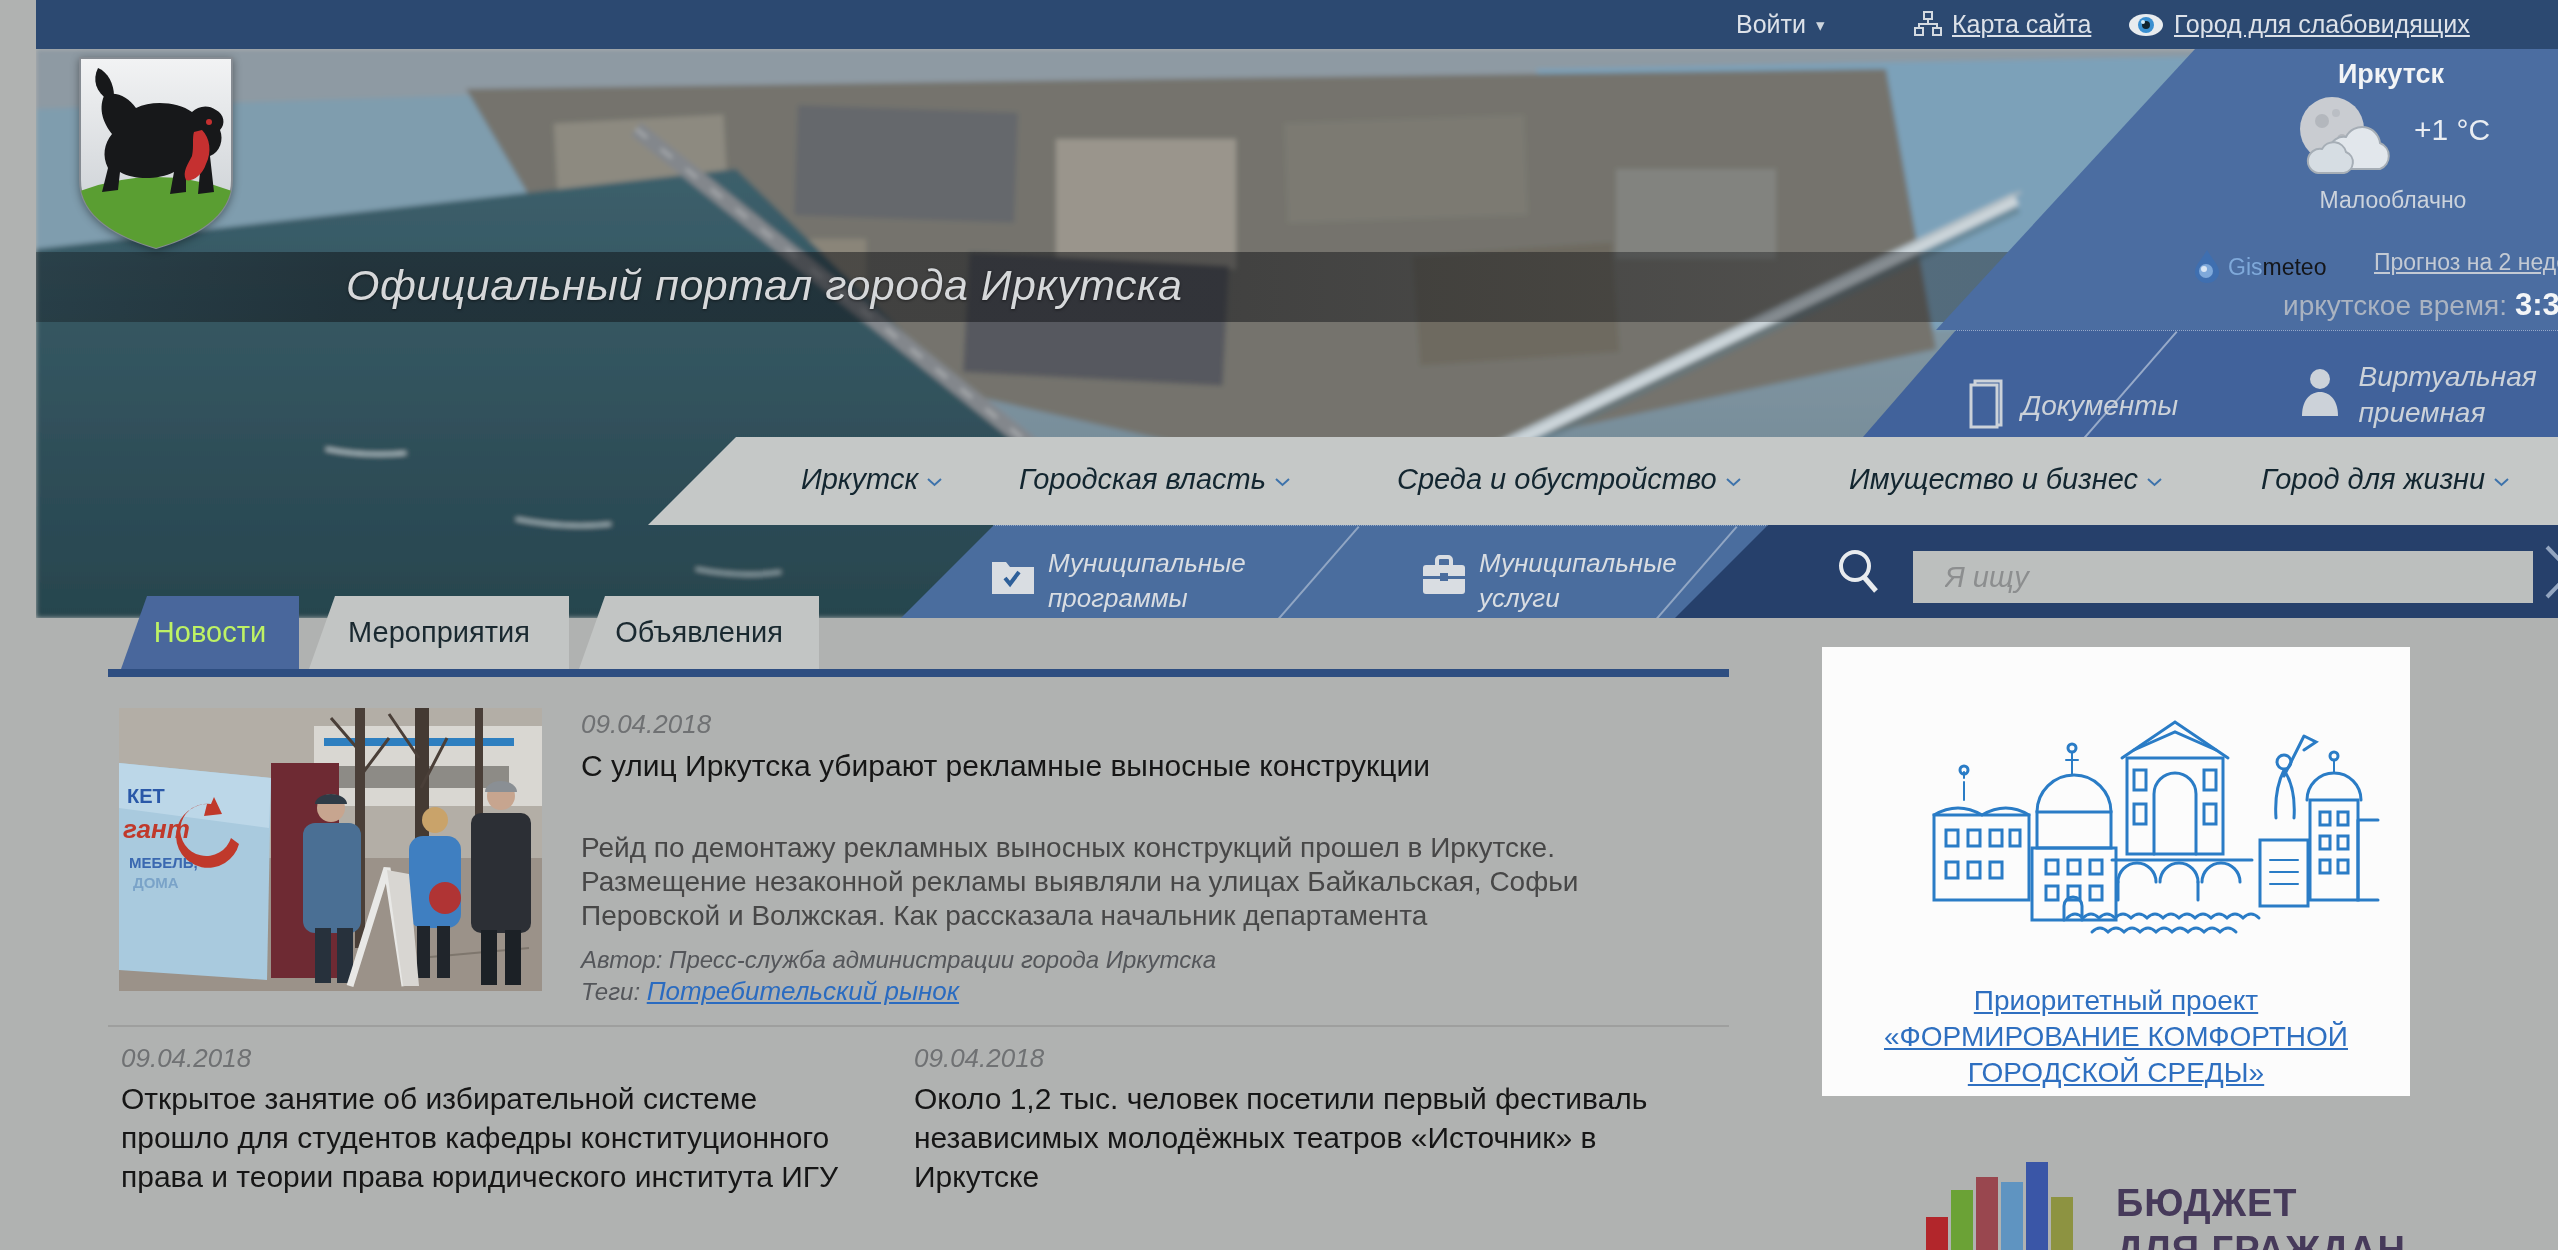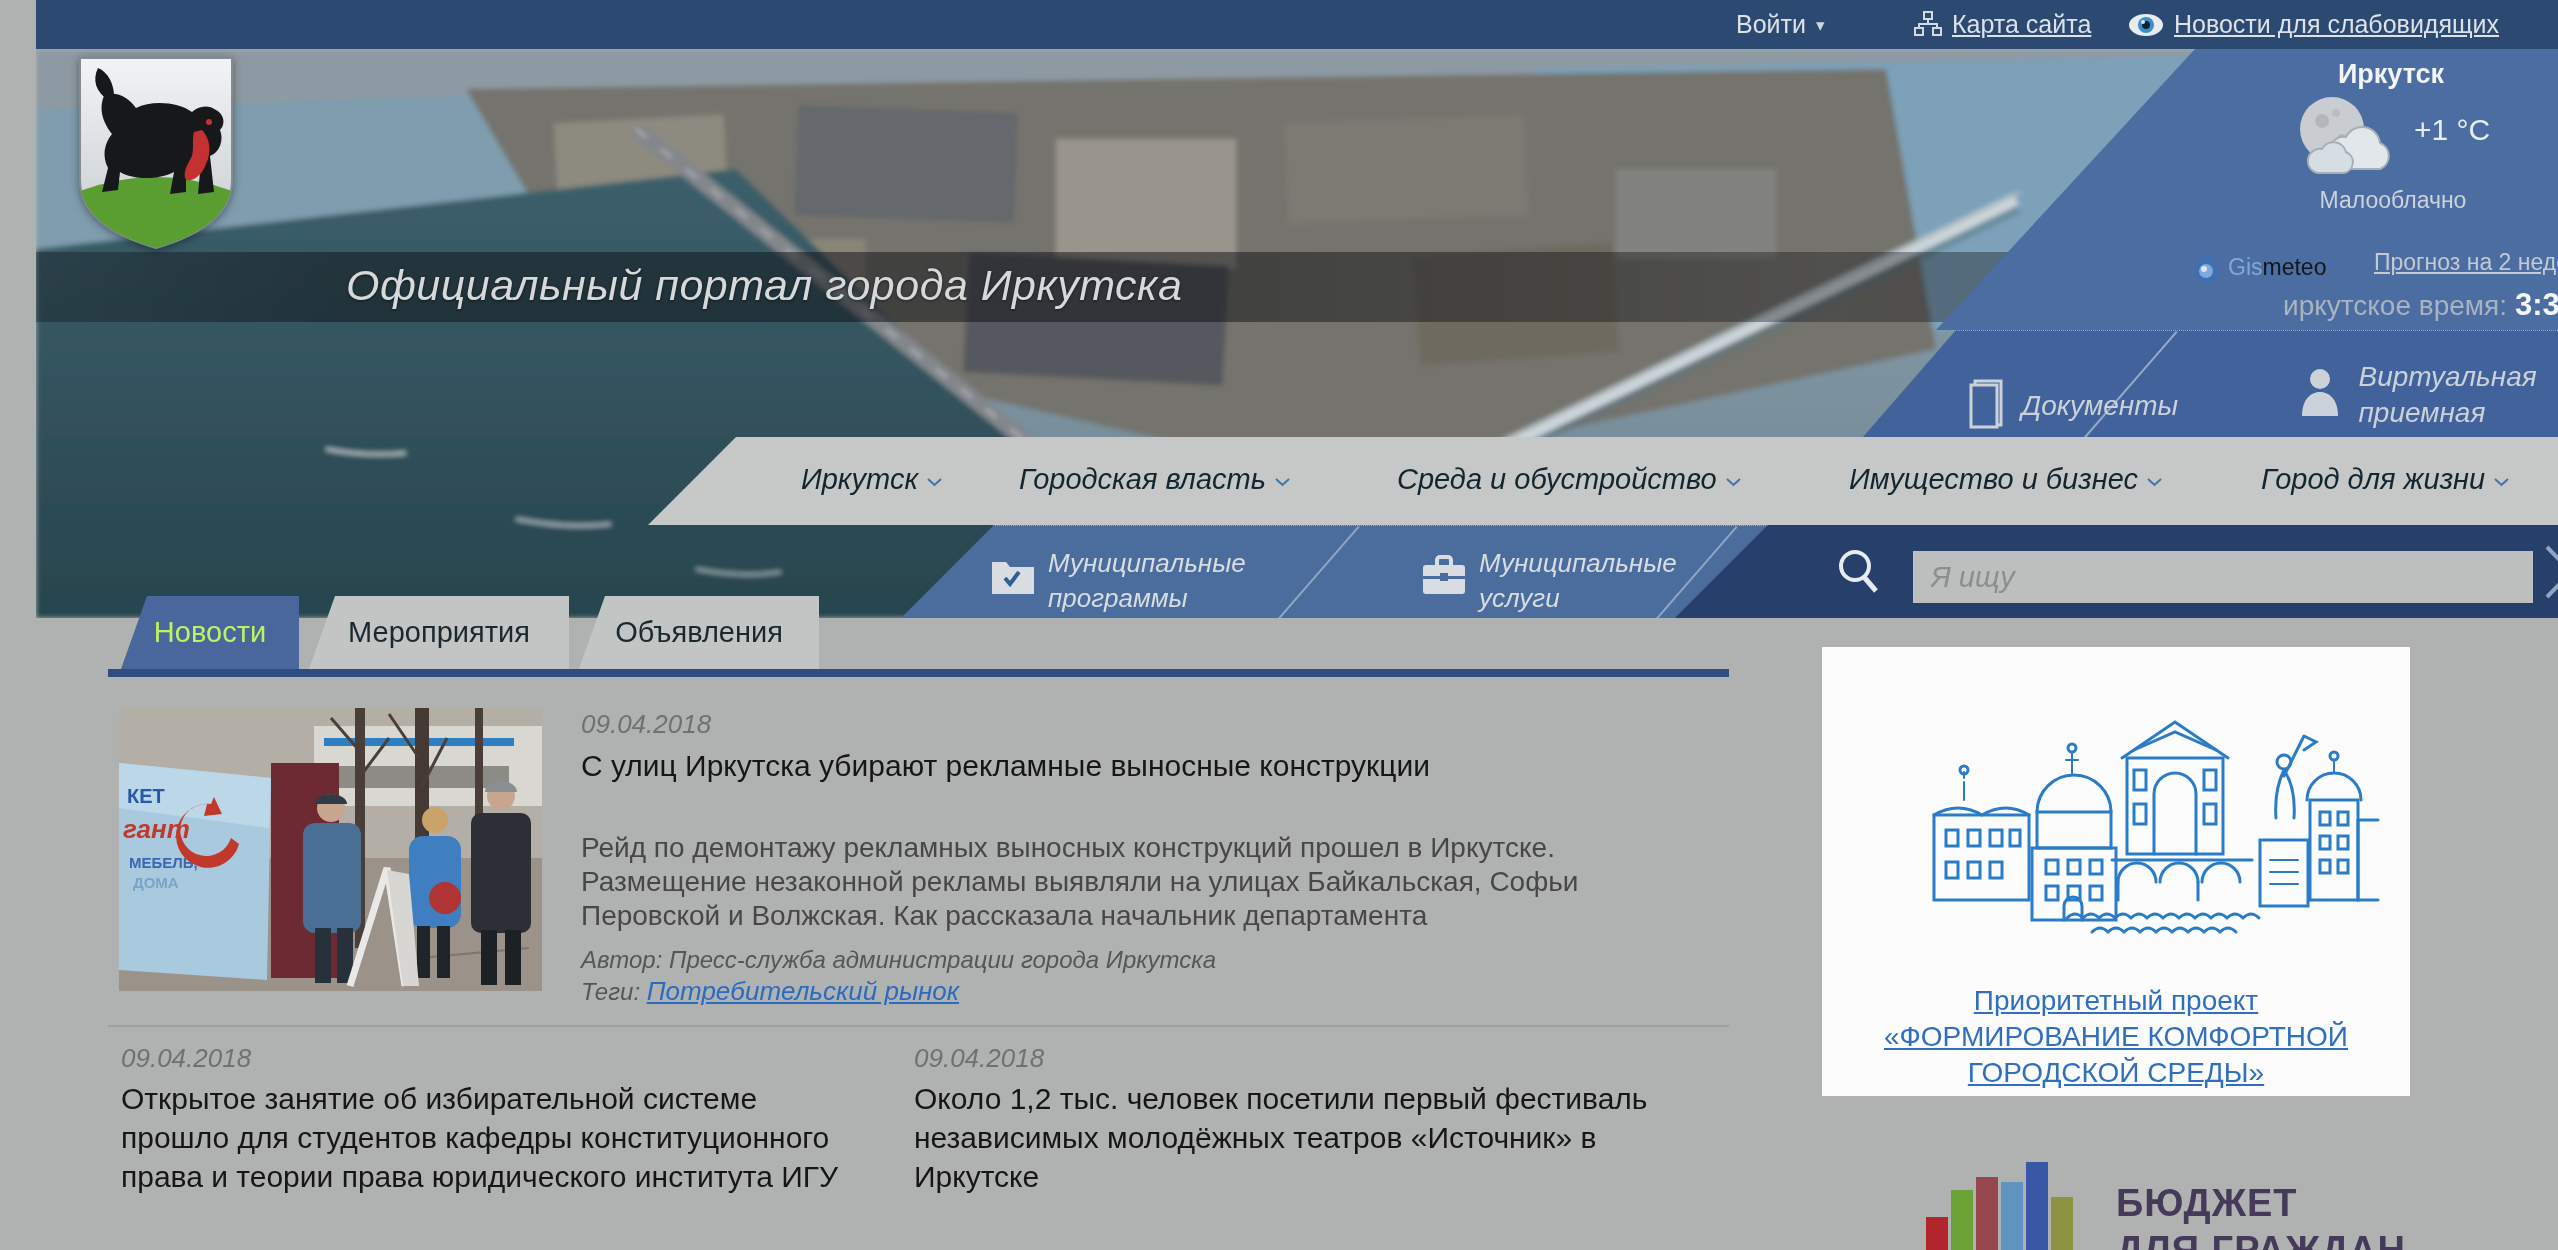--- a/index.html
+++ b/index.html
@@ -57,21 +57,21 @@
   .subnav { position:absolute; left:865px; top:476px; width:1693px; height:93px; background:#4a6d9e;
             clip-path:polygon(93px 0, 100% 0, 100% 100%, 0 100%);
             border-top:1px dotted rgba(255,255,255,.4); }
   .sn-divider { position:absolute; top:0; width:2px; height:140px; background:rgba(215,224,234,.5);
                 transform-origin:top left; transform:rotate(41deg); }
   .sn-label { position:absolute; color:#d9dde2; font-style:italic; font-size:26px; line-height:35px; }
 
   .searchband { position:absolute; left:1639px; top:476px; width:919px; height:93px; background:#26406b;
                 clip-path:polygon(93px 0, 100% 0, 100% 100%, 0 100%); }
   .search-input { position:absolute; left:238px; top:26px; width:620px; height:52px; background:#bcbfbe;
-                  border:none; outline:none; font-size:29px; font-style:italic; color:#3a3a3a; padding:0 18px;
+                  border:none; outline:none; font-size:29px; font-style:italic; color:#3a3a3a; padding:0 32px;
                   font-family:"Liberation Sans", sans-serif; }
   .search-input::placeholder { color:#8c8e8f; font-style:italic; }
 
   
   .tab { position:absolute; top:596px; height:73px; text-align:center; font-size:29px; line-height:73px; cursor:pointer;
          clip-path:polygon(26px 0, 100% 0, 100% 100%, 0 100%); }
   .tab.active { background:#49679c; color:#bef264; }
   .tab.idle   { background:#c2c5c4; color:#1a2930; }
   .tabbar { position:absolute; left:72px; top:669px; width:1621px; height:8px; background:#2e4e81; }
 
@@ -112,21 +112,21 @@
       </span><span class="linklike">Карта сайта</span>
     </span>
     <span class="item" style="left:2092px;">
       <span class="ticon">
         <svg width="36" height="24" viewBox="0 0 36 24">
             <ellipse cx="18" cy="12" rx="17" ry="11" fill="#e8ecef"></ellipse>
             <circle cx="18" cy="12" r="8" fill="#3a8fd0"></circle>
             <circle cx="18" cy="12" r="4" fill="#10222e"></circle>
             <circle cx="15" cy="9" r="2" fill="#cfe8f6"></circle>
           </svg>
-      </span><span class="linklike">Новости для слабовидящих</span>
+      </span><span class="linklike">Город для слабовидящих</span>
     </span>
   </div>
 
   <div class="banner">
 
     <svg class="banner-photo" viewBox="0 0 2558 569" preserveAspectRatio="none">
       <defs>
         <linearGradient id="g_sky" x1="0" y1="0" x2="0" y2="1">
           <stop offset="0" stop-color="#93a7b4"></stop>
             <stop offset="1" stop-color="#6c838f"></stop>

